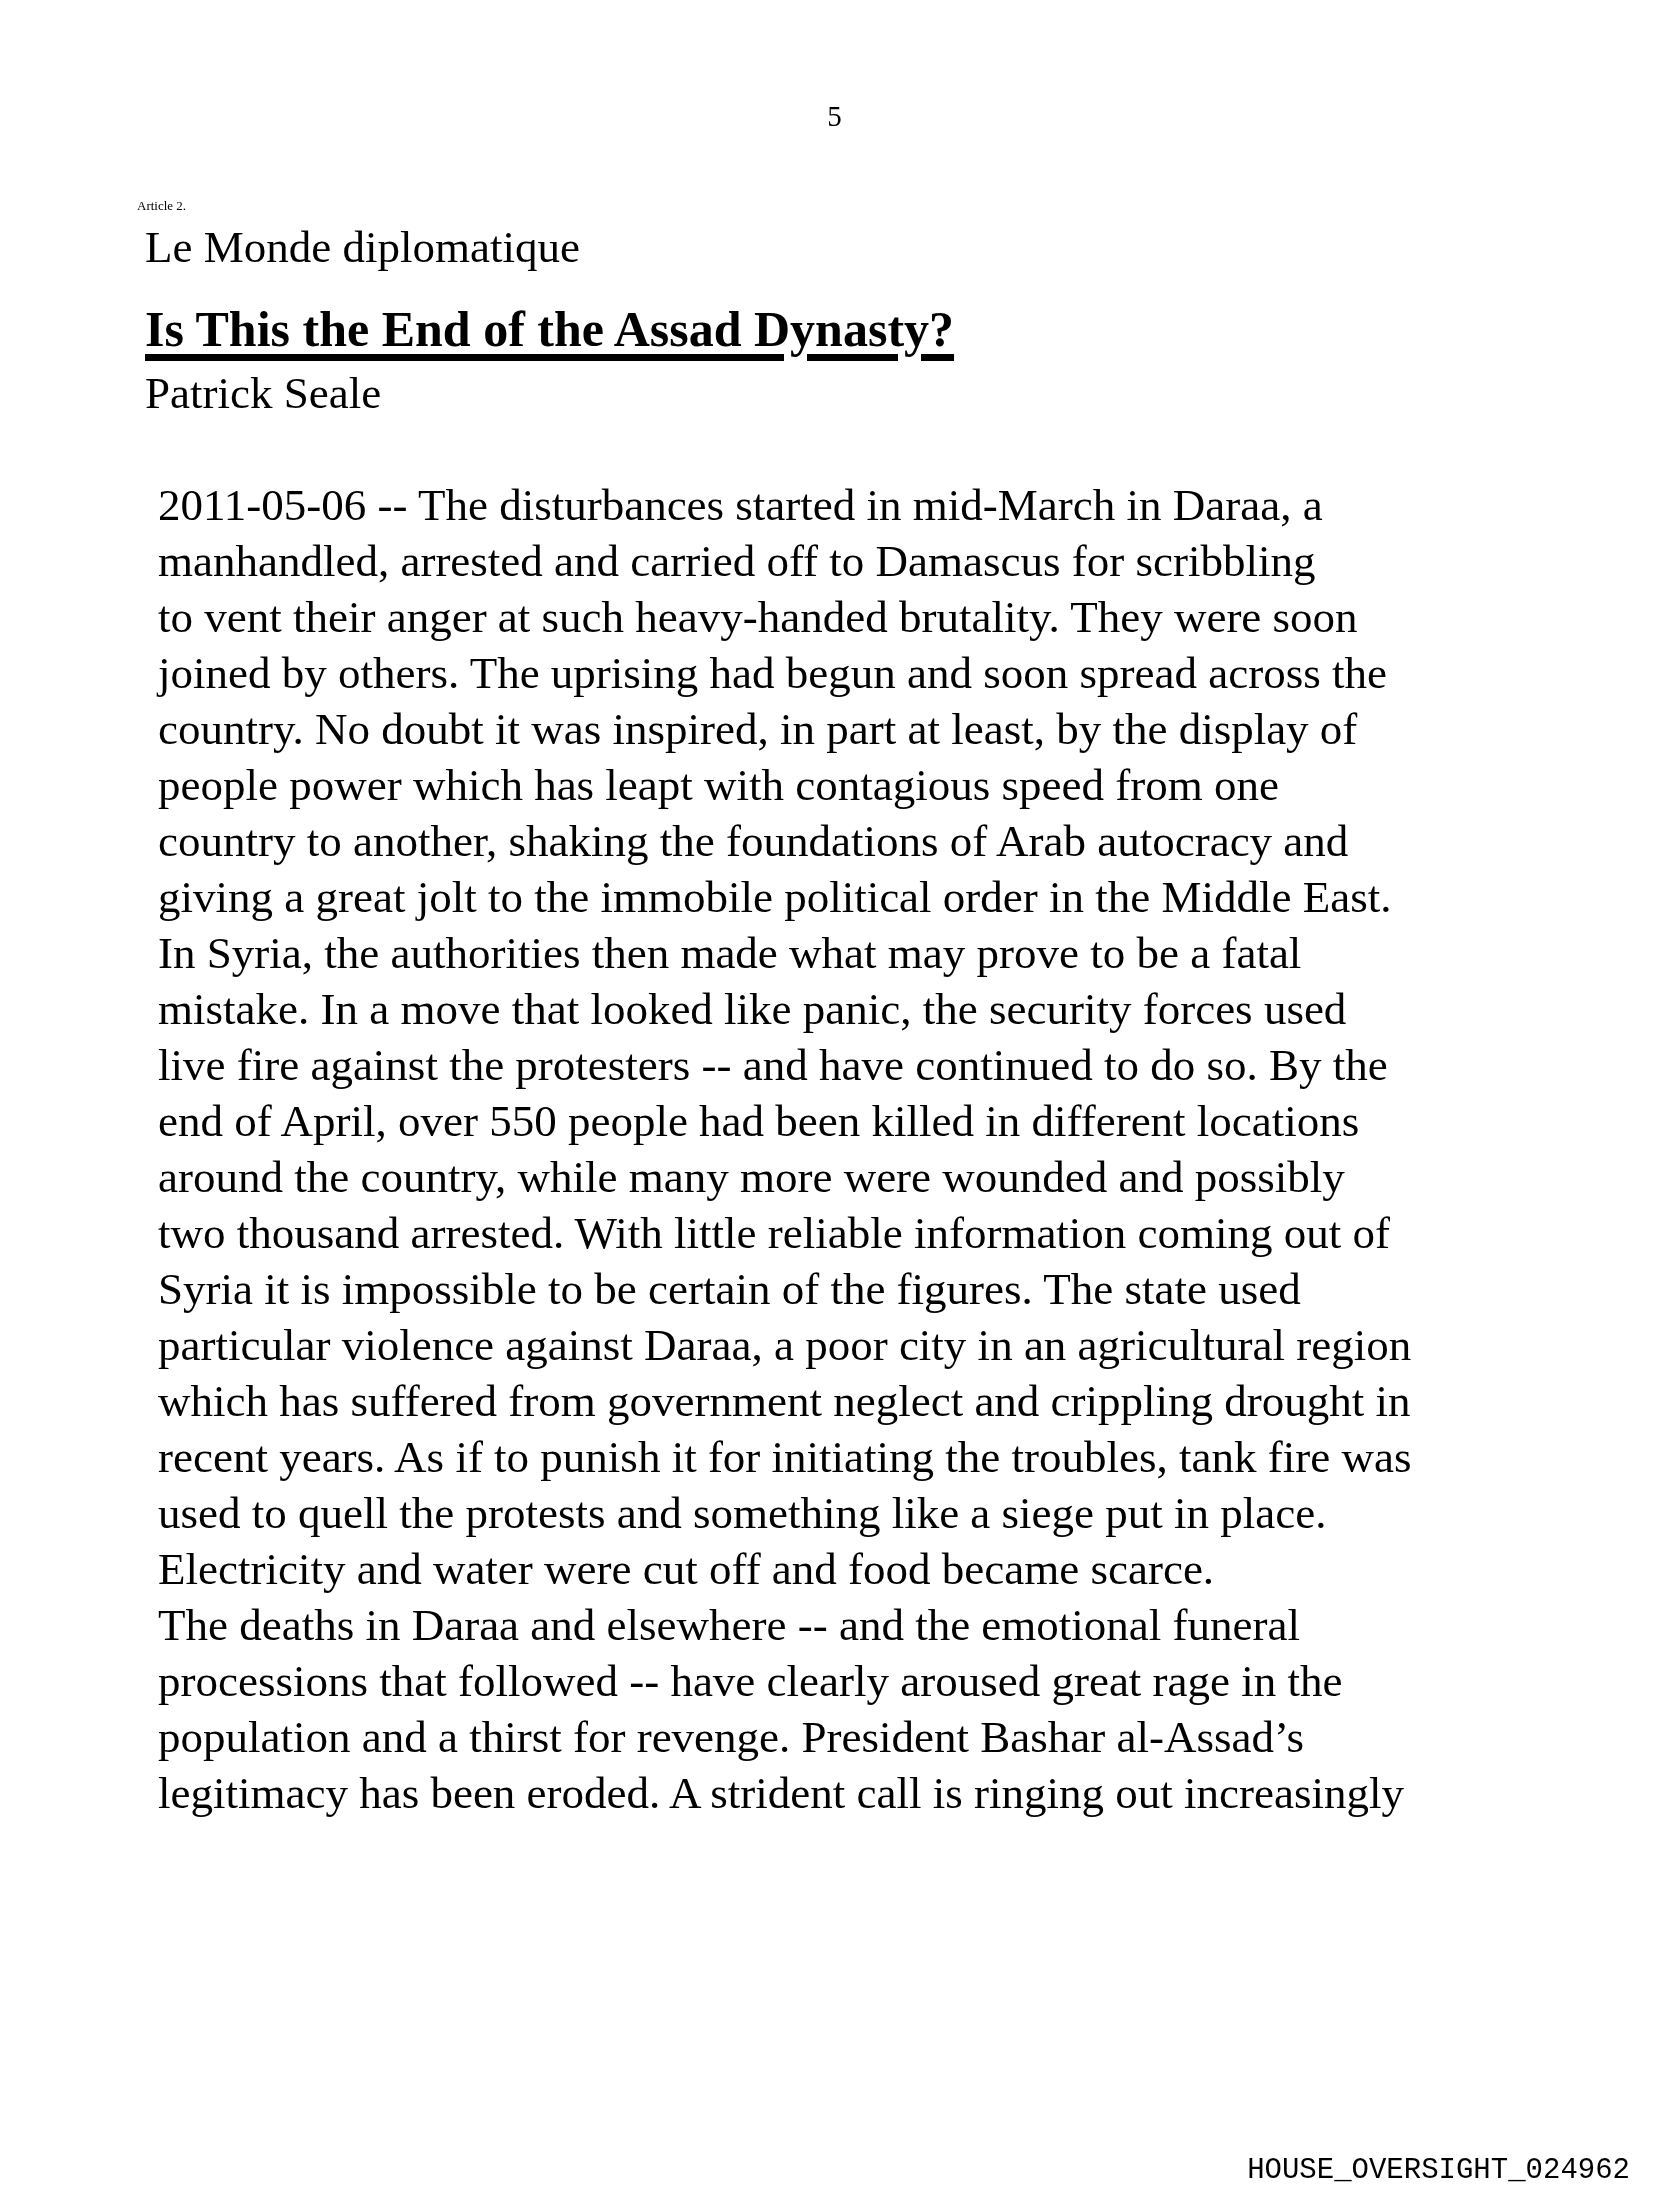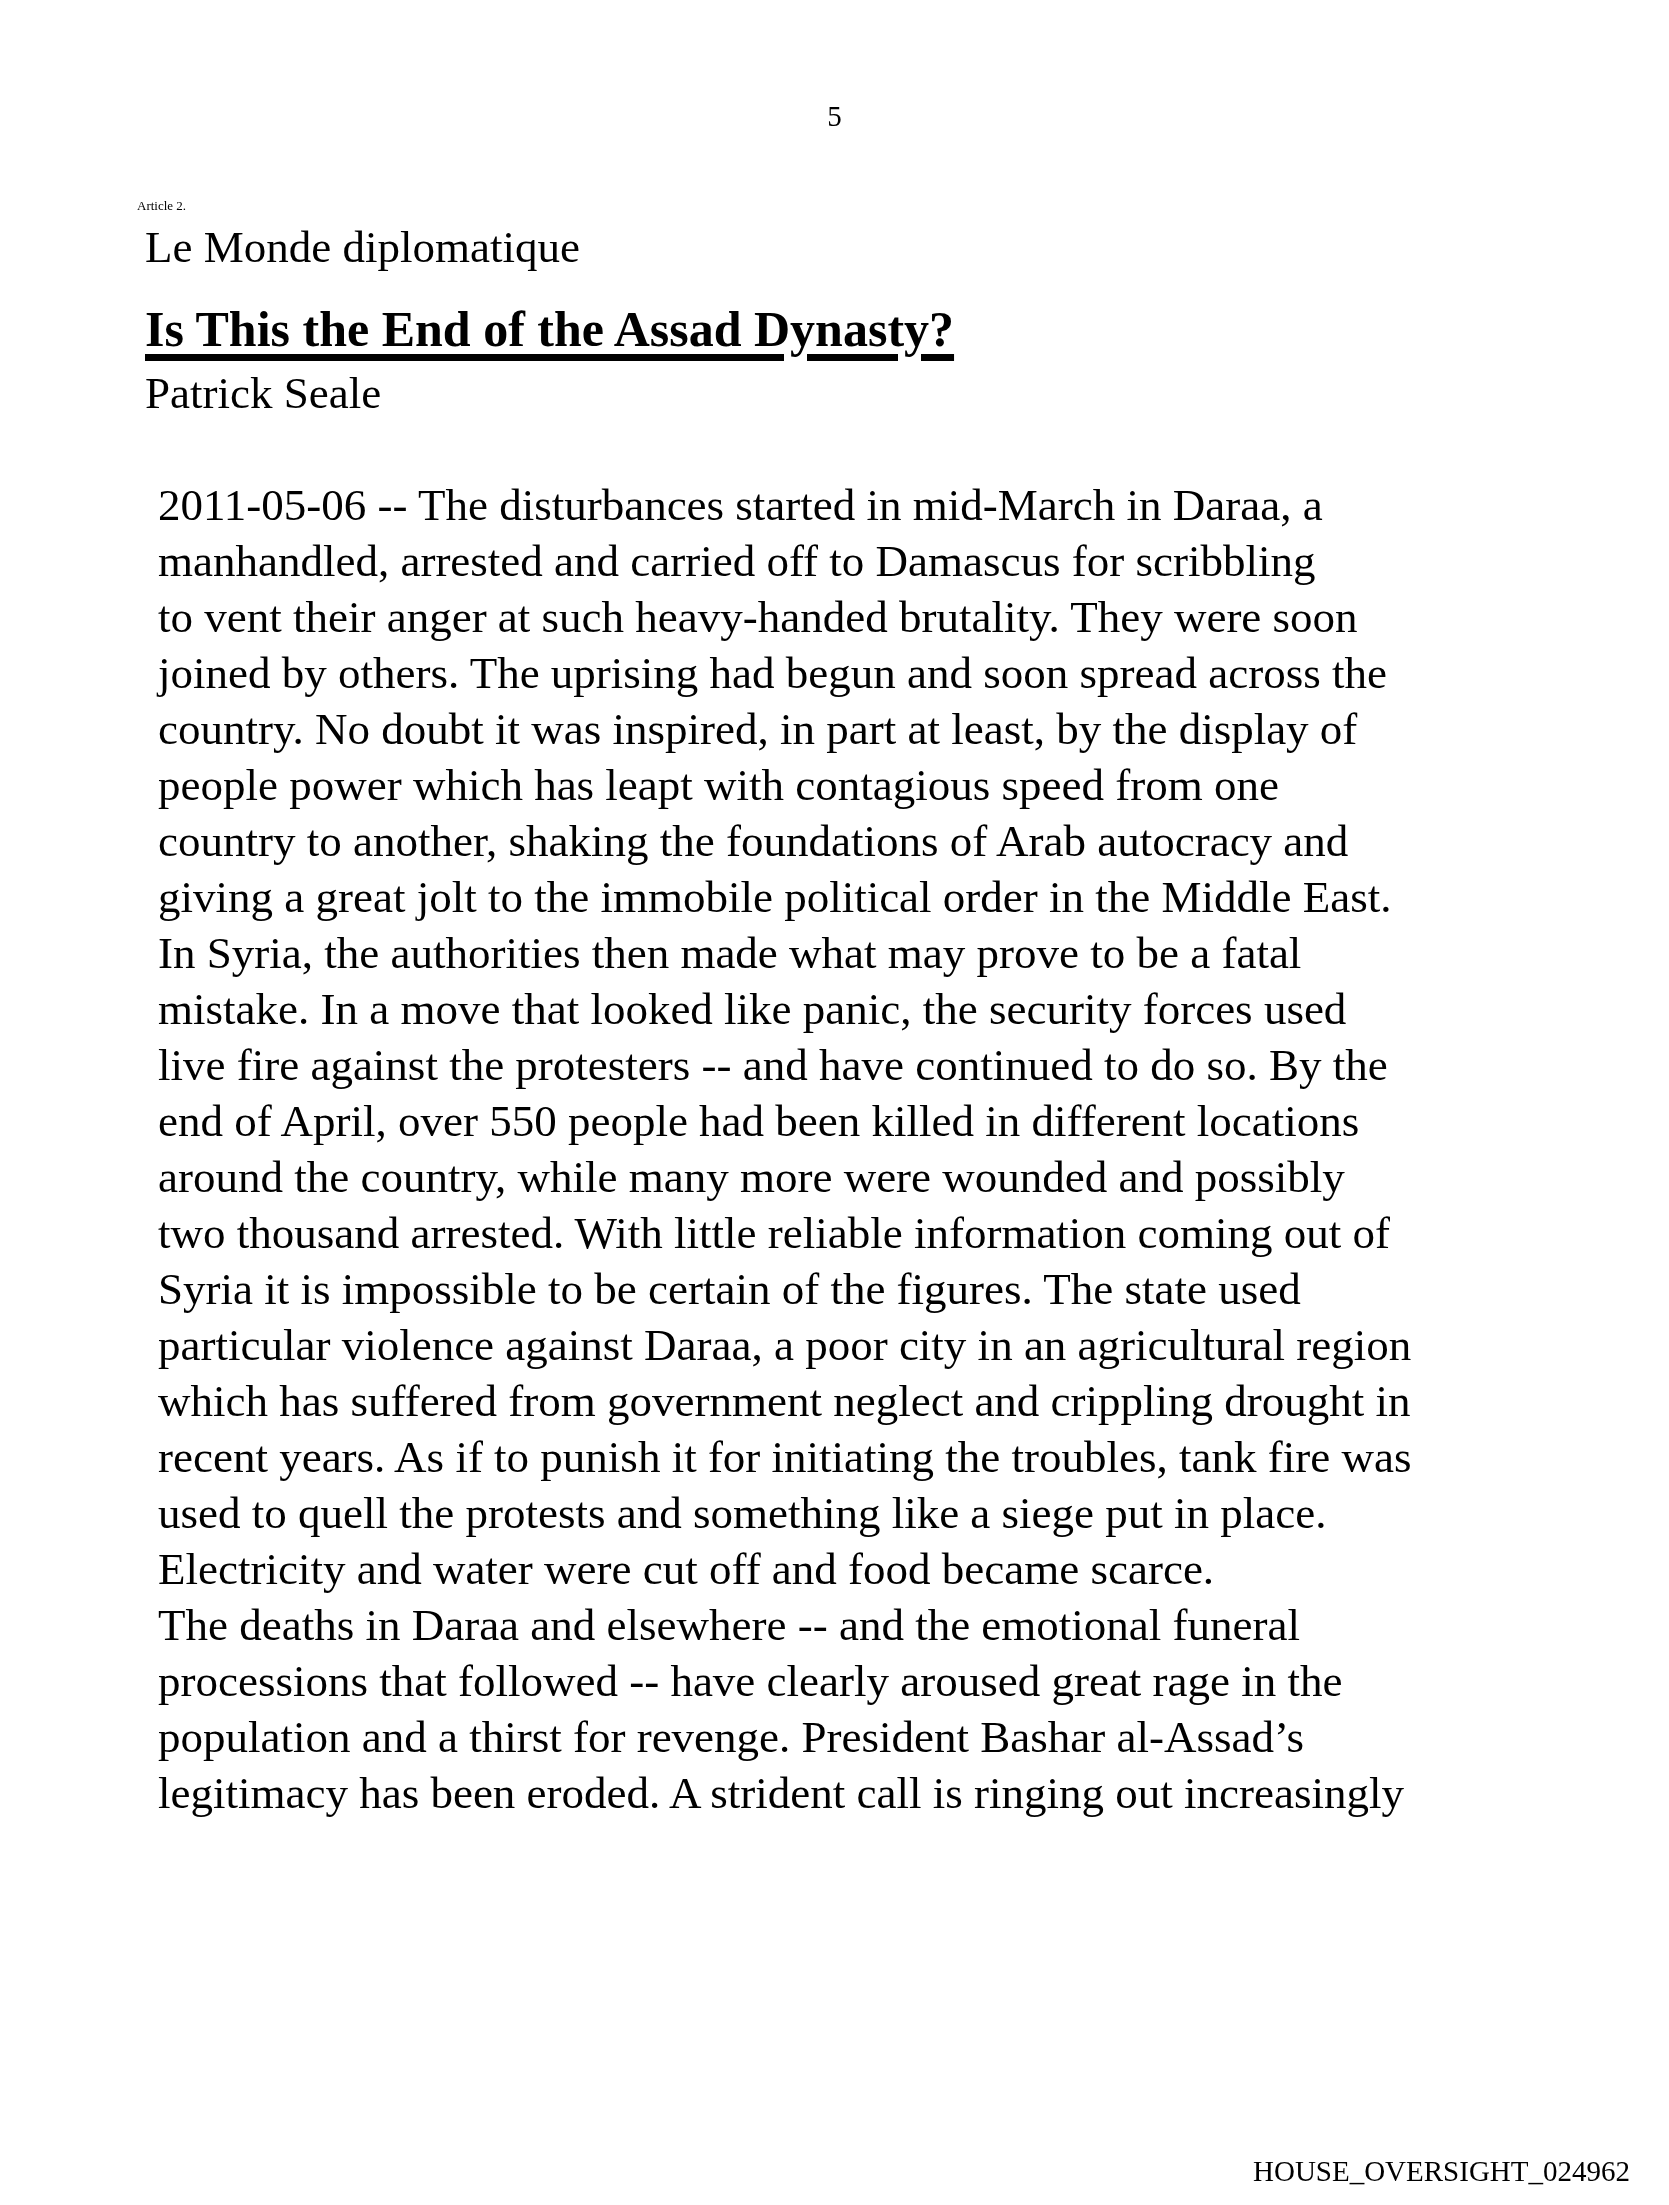--- a/index.html
+++ b/index.html
@@ -31,21 +31,21 @@
       position: absolute; top: 367px; left: 145px;
       font-size: 45px; line-height: 52px;
     }
     .body-text {
       position: absolute; top: 477px; left: 158px; width: 1440px;
       font-size: 45px; line-height: 56px;
     }
     .body-text .line { display: block; white-space: nowrap; }
     .footer-id {
       position: absolute; top: 2154px; right: 39px;
-      font-family: Liberation Serif, serif;
+      font-family: Liberation Mono, monospace;
       font-size: 29px; line-height: 34px;
     }
   </style>
 </head>
 <body>
 
 <div class="page-number">5</div>
 
 <div class="article-label">Article 2.</div>
 

